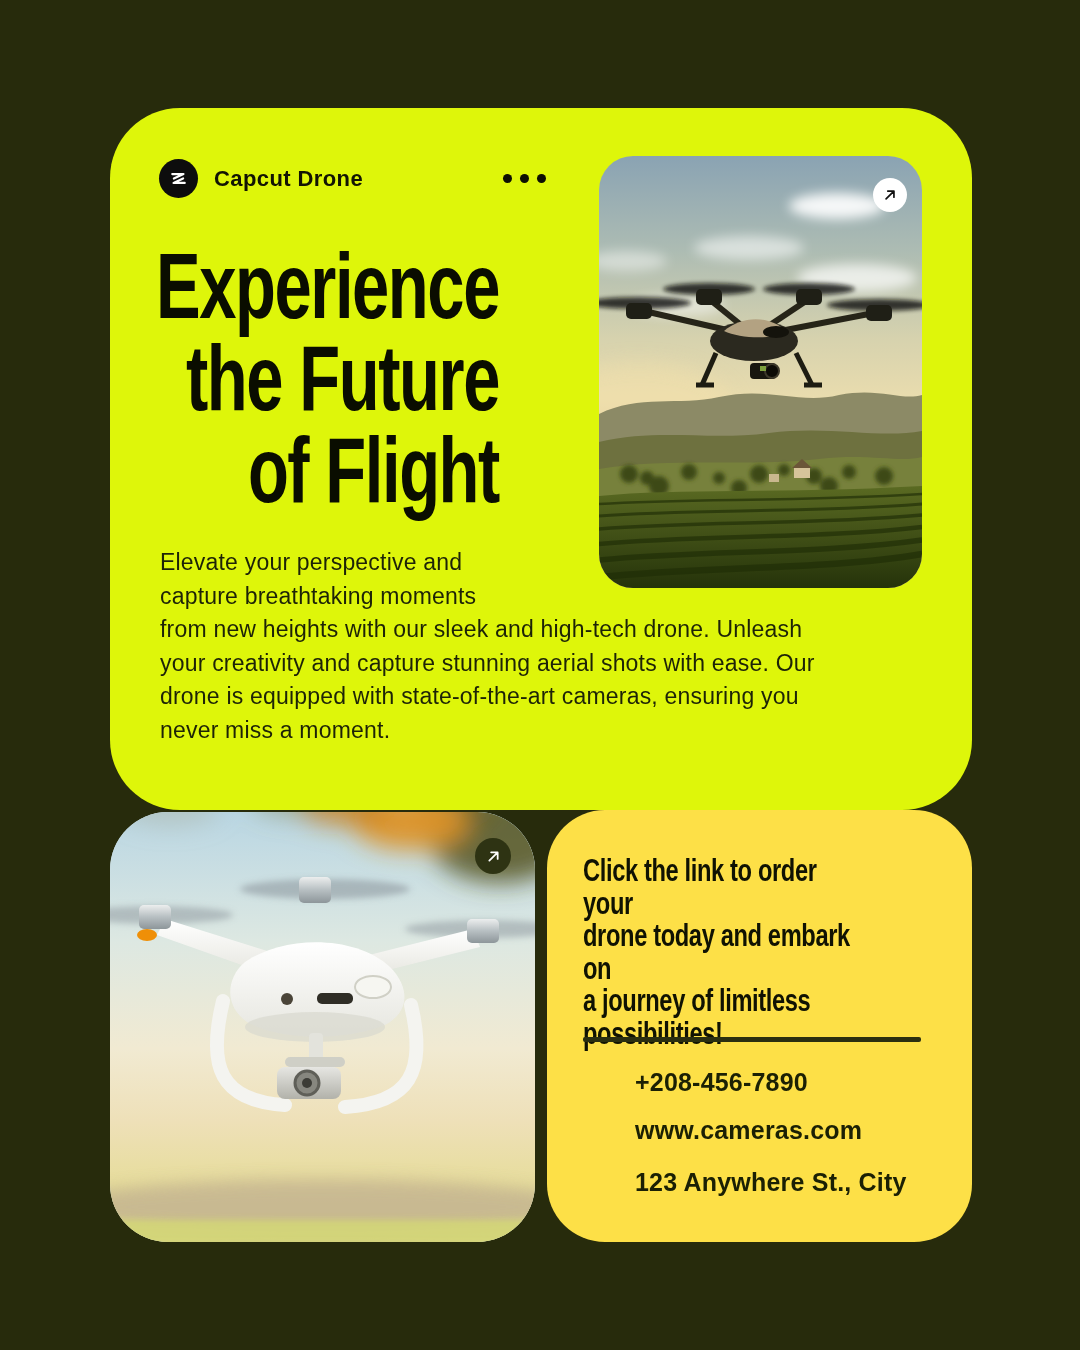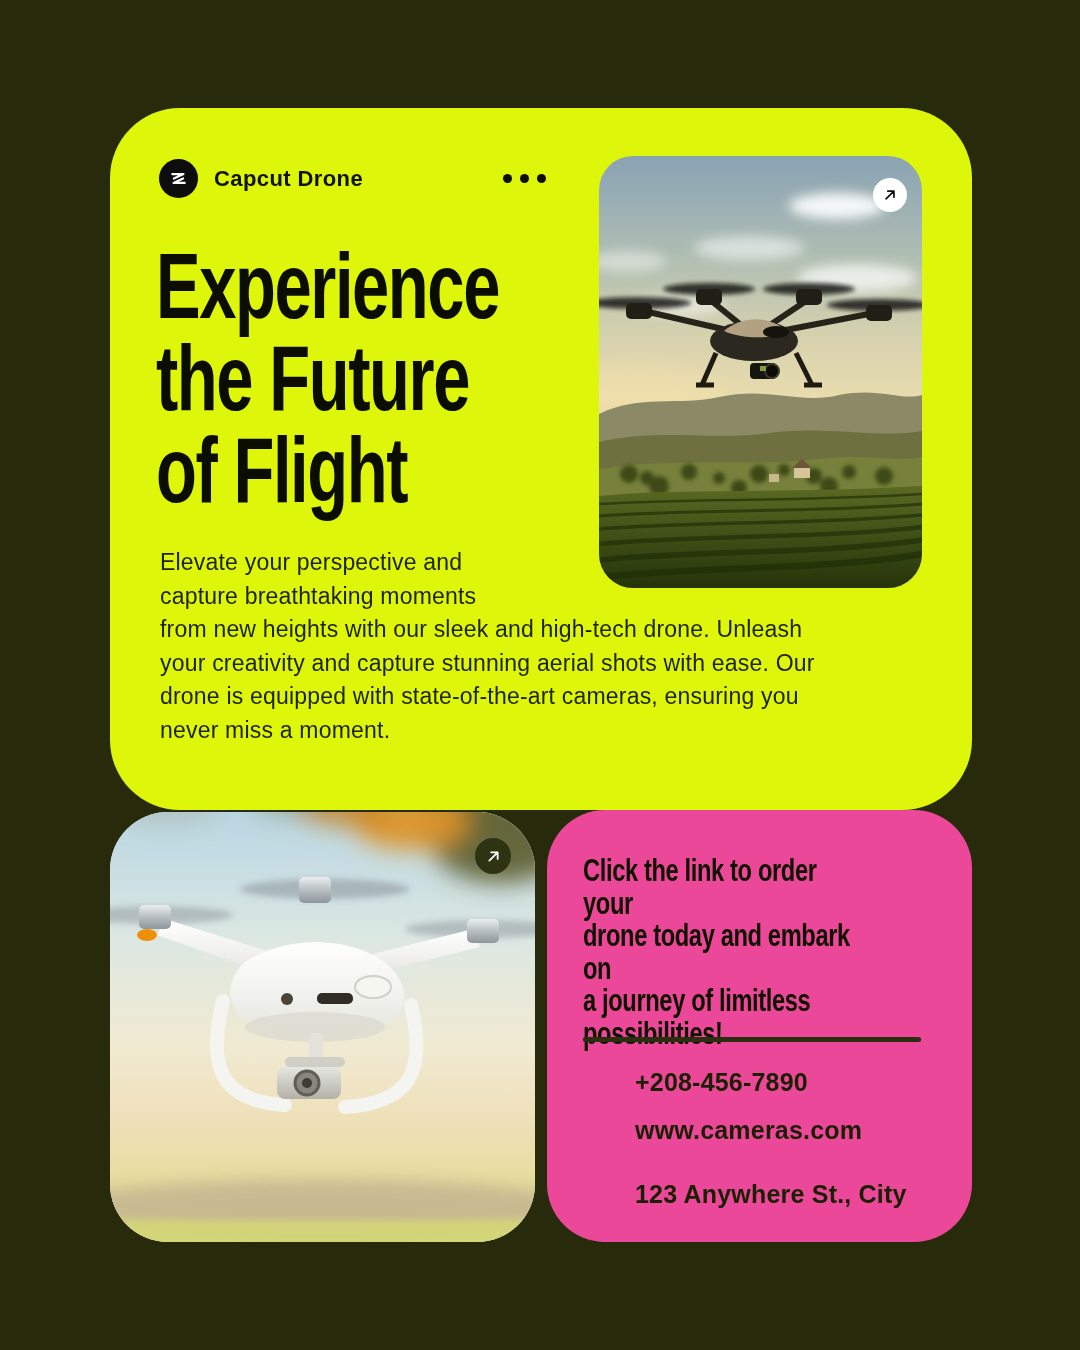--- a/index.html
+++ b/index.html
@@ -9,43 +9,43 @@
   }
   .card{position:absolute;overflow:hidden;}
   
   .hero-card{left:110px;top:108px;width:862px;height:702px;background:#def60a;border-radius:70px;}
   .brand{position:absolute;left:49px;top:51px;display:flex;align-items:center;gap:16px;}
   .logo-circle{width:39px;height:39px;border-radius:50%;background:#0d0d0d;display:flex;align-items:center;justify-content:center;}
   .brand-name{font-size:22px;font-weight:bold;color:#121403;letter-spacing:.4px;}
   .dots{position:absolute;left:393px;top:66px;display:flex;gap:8px;cursor:pointer;background:none;border:none;padding:0;}
   .dot{width:9px;height:9px;border-radius:50%;background:#0d0f02;}
   .headline{position:absolute;left:46px;top:132px;margin:0;font-size:93px;line-height:92px;
-    font-weight:bold;color:#0a0d00;letter-spacing:-2px;}
+    font-weight:bold;color:#0a0d00;letter-spacing:-2px;text-align:right;}
   .squeeze{display:inline-block;transform:scaleX(.72);transform-origin:0 0;white-space:pre-line;}
   .hero-img{left:489px;top:48px;width:323px;height:432px;border-radius:34px;}
   .body-text{position:absolute;margin:0;font-size:23px;line-height:33.5px;font-weight:500;
     color:#1d2307;letter-spacing:.2px;white-space:pre-line;}
   .body-narrow{left:50px;top:438px;}
   .body-wide{left:50px;top:505px;}
   
   .round-btn{position:absolute;border:none;border-radius:50%;display:flex;align-items:center;justify-content:center;cursor:pointer;padding:0;}
   .round-btn.light{top:22px;right:15px;width:34px;height:34px;background:#ffffff;}
   .round-btn.dark{top:26px;right:24px;width:36px;height:36px;background:#2e3313;}
   
   .photo-card{left:110px;top:812px;width:425px;height:430px;border-radius:58px;background:#cfe0e6;}
   
-  .cta-card{left:547px;top:810px;width:425px;height:432px;border-radius:58px;background:#ec4899;}
+  .cta-card{left:547px;top:810px;width:425px;height:432px;border-radius:58px;background:#fde047;}
   .cta-head{position:absolute;left:36px;top:44px;margin:0;font-size:32px;line-height:32.5px;
     font-weight:bold;color:#101202;letter-spacing:-.5px;}
   .cta-head .squeeze{transform:scaleX(.74);}
   .divider{position:absolute;left:36px;top:227px;width:338px;height:5px;background:#2b2f10;border-radius:2px;}
   .contact{position:absolute;left:88px;font-size:25px;line-height:28px;font-weight:bold;color:#1b2004;letter-spacing:.2px;}
   .contact.phone{top:258px;}
   .contact.site{top:306px;}
-  .contact.addr{top:370px;}
+  .contact.addr{top:358px;}
   .scene{display:block;width:100%;height:100%;}
 </style>
 </head>
 <body>
 
 <div class="canvas">
 
   <section class="card hero-card">
 
     <div class="brand">

